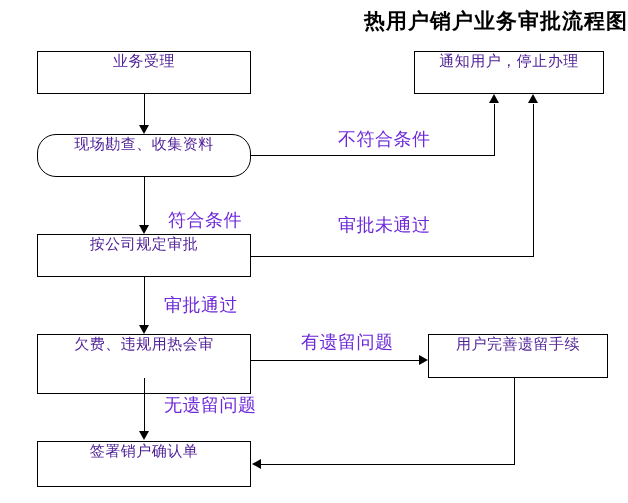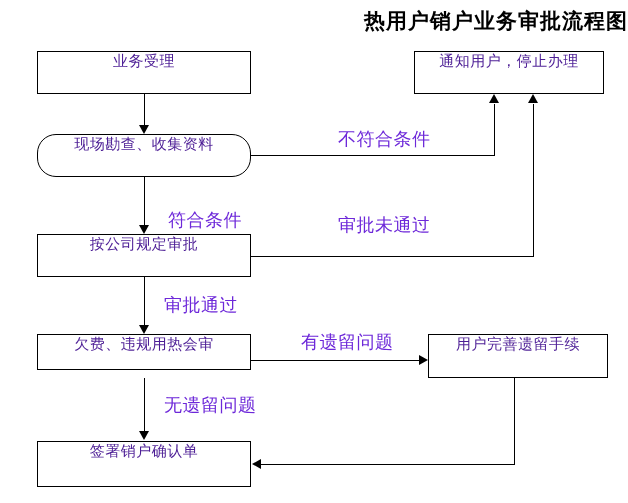--- a/index.html
+++ b/index.html
@@ -97,21 +97,21 @@
   </div>
 
   <div class="node" style="left:37px; top:134px; width:214px; height:43px;border-radius:19px;">
     <span>现场勘查、收集资料</span>
   </div>
 
   <div class="node" style="left:37px; top:234px; width:214px; height:43px;">
     <span>按公司规定审批</span>
   </div>
 
-  <div class="node" style="left:37px; top:334px; width:214px; height:36px;">
+  <div class="node" style="left:37px; top:334px; width:214px; height:60px;">
     <span>欠费、违规用热会审</span>
   </div>
 
   <div class="node" style="left:37px; top:441px; width:214px; height:46px;">
     <span>签署销户确认单</span>
   </div>
 
   <div class="node" style="left:414px; top:51px; width:190px; height:43px;">
     <span>通知用户，停止办理</span>
   </div>

